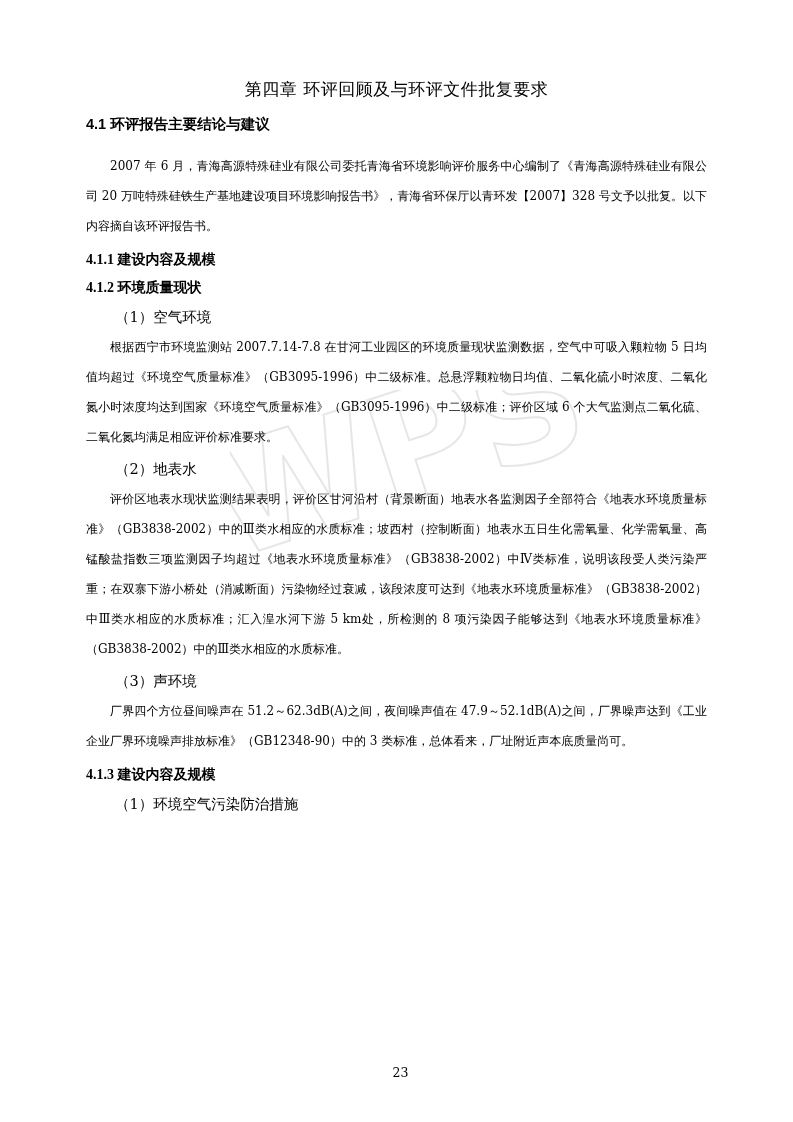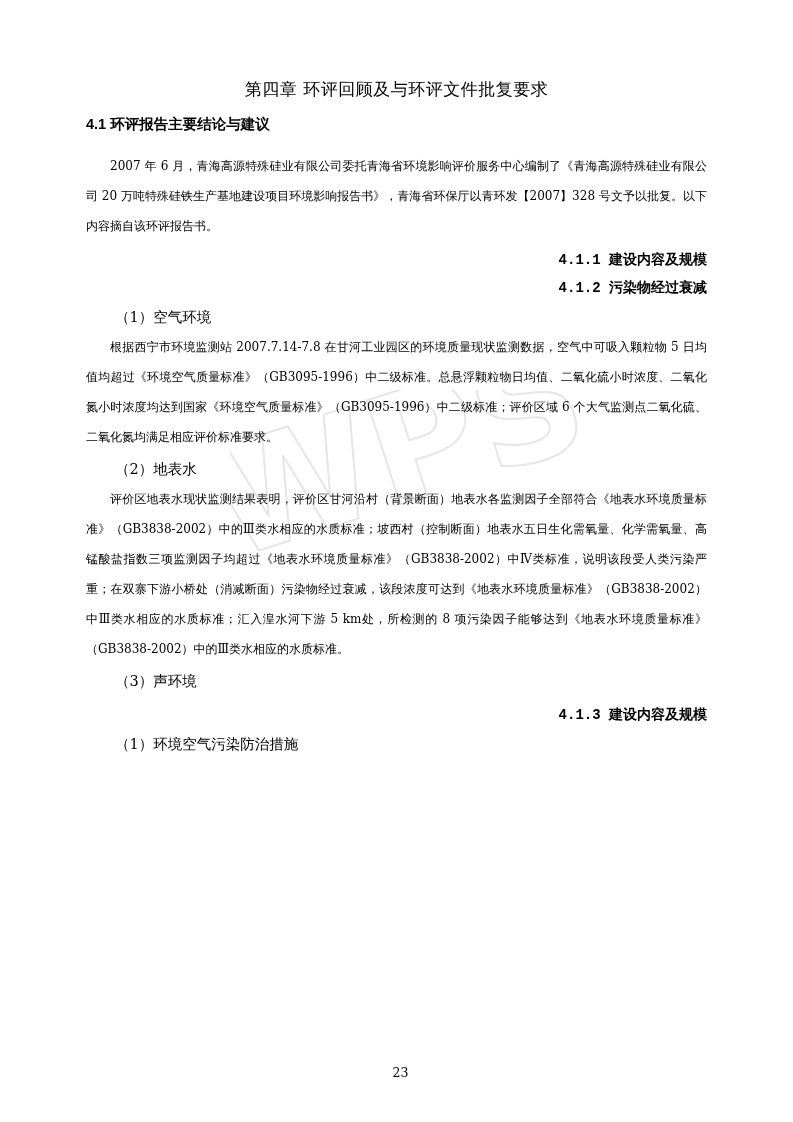--- a/index.html
+++ b/index.html
@@ -50,22 +50,21 @@
     font-size: 14.5px;
     font-weight: bold;
     margin: 12px 0 17px 0;
     font-family: Liberation Sans, sans-serif;
     letter-spacing: 0px;
   }
   h3.subsec {
     font-size: 14px;
     font-weight: bold;
     margin: 10px 0 5px 0;
-    font-family: Liberation Mono, monospace;
-    text-align: right;
+    font-family: Liberation Serif, serif;
   }
   p.para {
     font-size: 12px;
     line-height: 30px;
     margin: 0 0 2px 0;
     text-align: justify;
     text-justify: inter-ideograph;
     text-indent: 2em;
   }
   p.item {
@@ -97,29 +96,30 @@
 
   <div class="content">
 
     <h1 class="chapter-title">第四章    环评回顾及与环评文件批复要求</h1>
 
     <h2 class="sec">4.1 环评报告主要结论与建议</h2>
     <p class="para">2007 年 6 月，青海高源特殊硅业有限公司委托青海省环境影响评价服务中心编制了《青海高源特殊硅业有限公司 20 万吨特殊硅铁生产基地建设项目环境影响报告书》，青海省环保厅以青环发【2007】328 号文予以批复。以下内容摘自该环评报告书。</p>
 
     <h3 class="subsec">4.1.1 建设内容及规模</h3>
 
-    <h3 class="subsec">4.1.2 污染物经过衰减</h3>
+    <h3 class="subsec">4.1.2 环境质量现状</h3>
 
     <p class="item">（1）空气环境</p>
     <p class="para">根据西宁市环境监测站 2007.7.14-7.8 在甘河工业园区的环境质量现状监测数据，空气中可吸入颗粒物 5 日均值均超过《环境空气质量标准》（GB3095-1996）中二级标准。总悬浮颗粒物日均值、二氧化硫小时浓度、二氧化氮小时浓度均达到国家《环境空气质量标准》（GB3095-1996）中二级标准；评价区域 6 个大气监测点二氧化硫、二氧化氮均满足相应评价标准要求。</p>
 
     <p class="item">（2）地表水</p>
     <p class="para">评价区地表水现状监测结果表明，评价区甘河沿村（背景断面）地表水各监测因子全部符合《地表水环境质量标准》（GB3838-2002）中的Ⅲ类水相应的水质标准；坡西村（控制断面）地表水五日生化需氧量、化学需氧量、高锰酸盐指数三项监测因子均超过《地表水环境质量标准》（GB3838-2002）中Ⅳ类标准，说明该段受人类污染严重；在双寨下游小桥处（消减断面）污染物经过衰减，该段浓度可达到《地表水环境质量标准》（GB3838-2002）中Ⅲ类水相应的水质标准；汇入湟水河下游 5 km处，所检测的 8 项污染因子能够达到《地表水环境质量标准》（GB3838-2002）中的Ⅲ类水相应的水质标准。</p>
 
     <p class="item">（3）声环境</p>
+    <p class="para">厂界四个方位昼间噪声在 51.2～62.3dB(A)之间，夜间噪声值在 47.9～52.1dB(A)之间，厂界噪声达到《工业企业厂界环境噪声排放标准》（GB12348-90）中的 3 类标准，总体看来，厂址附近声本底质量尚可。</p>
 
     <h3 class="subsec">4.1.3 建设内容及规模</h3>
     <p class="item">（1）环境空气污染防治措施</p>
 
   </div>
 
   <div class="pagenum">23</div>
 </div>
 
 </body></html>

